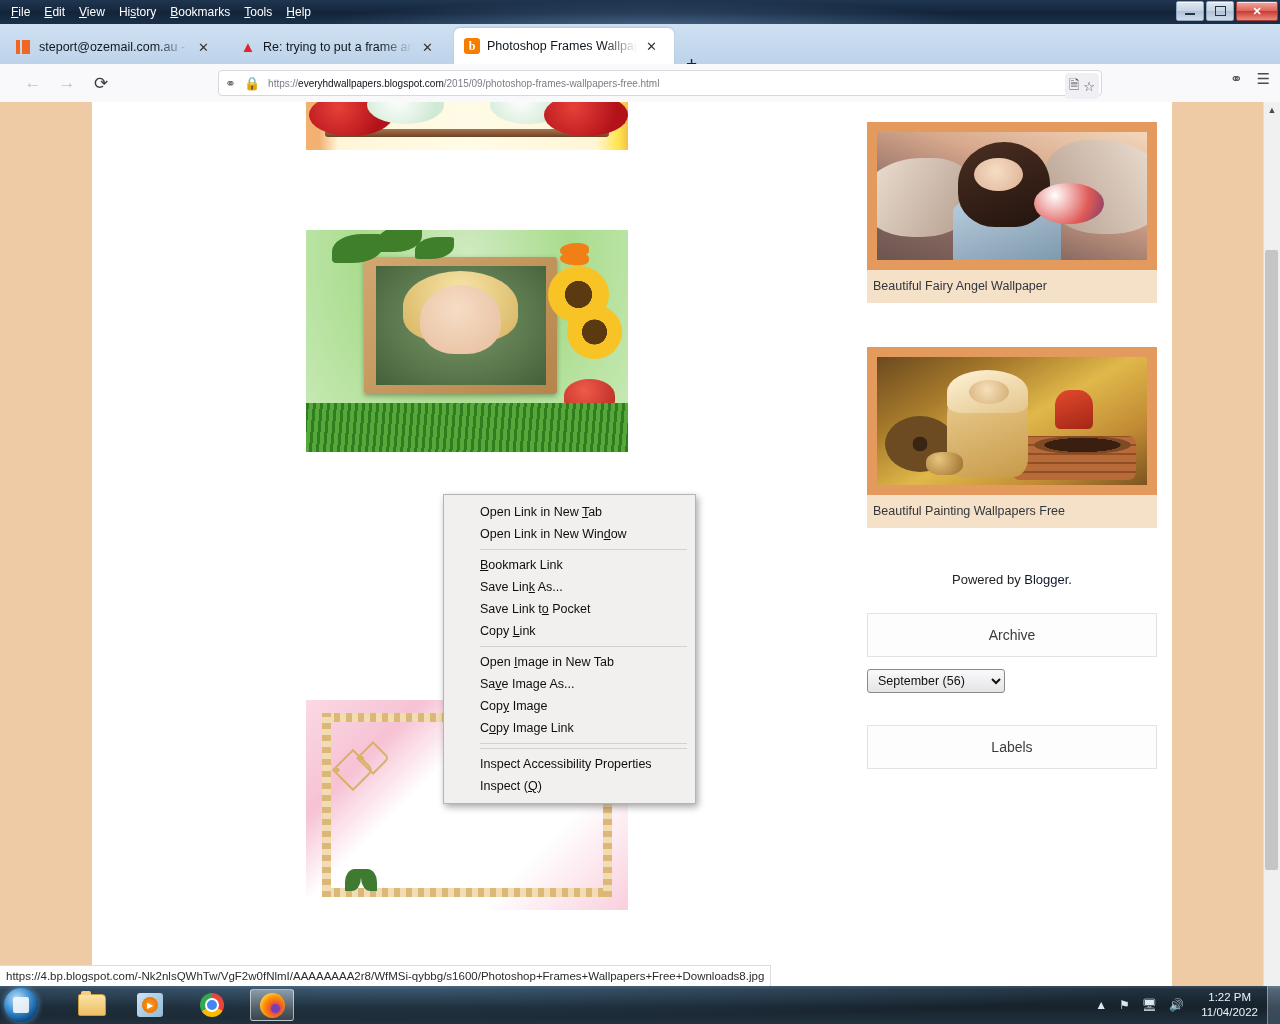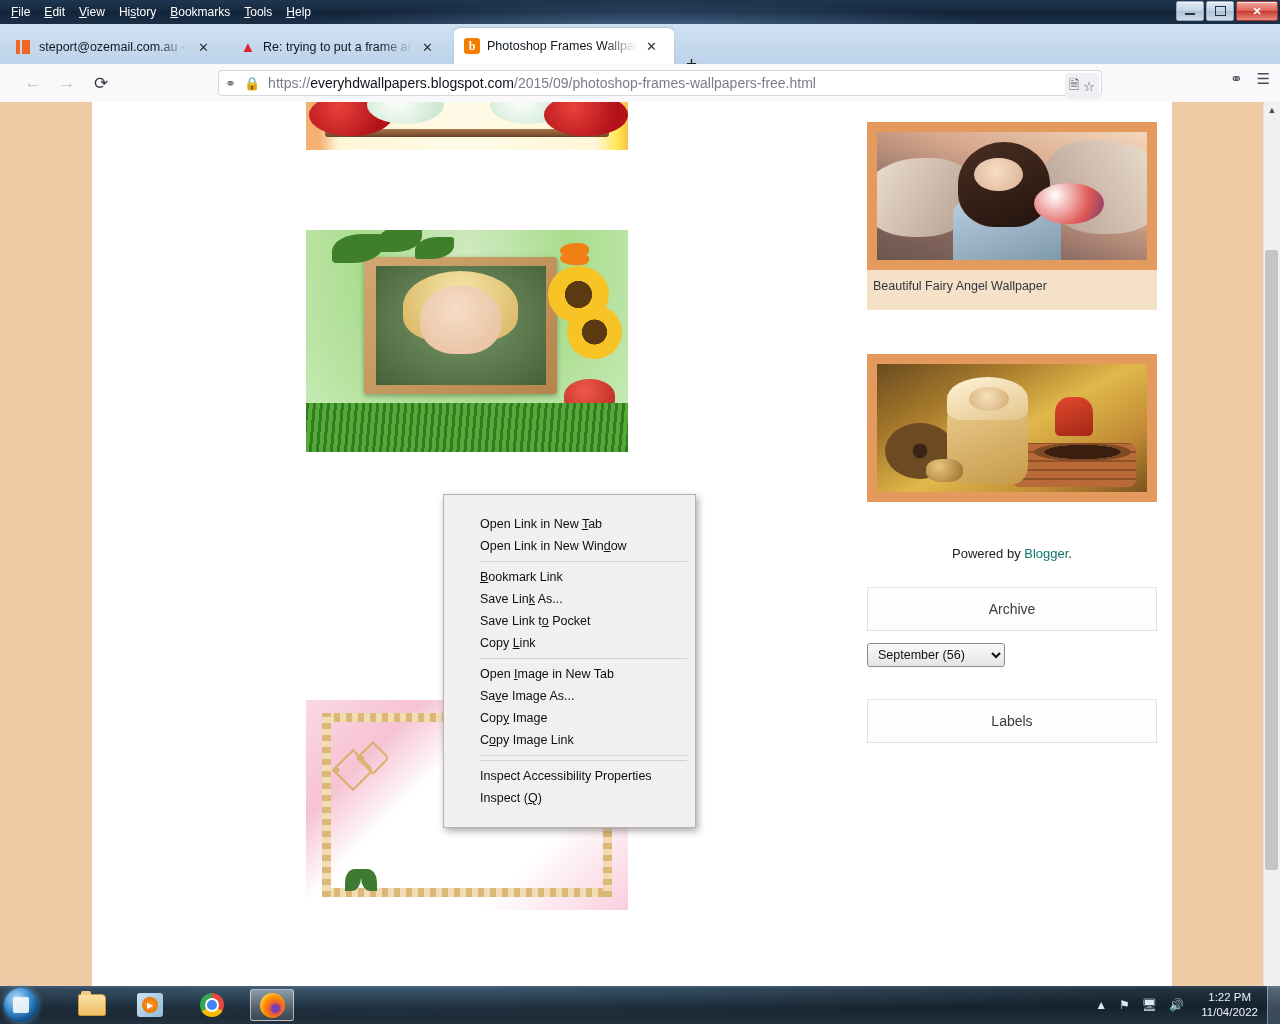--- a/index.html
+++ b/index.html
@@ -79,44 +79,44 @@
   }
   .navbtn{width:34px;height:30px;display:flex;align-items:center;justify-content:center;
     color:#3a3a42;font-size:17px;border-radius:4px;}
   .navbtn.dim{color:#c0c0c8;}
   .urlbar{
     position:absolute;left:218px;top:70px;width:884px;height:26px;
     background:#fff;border:1px solid #d7d7de;border-radius:4px;display:flex;align-items:center;
     padding:0 6px;box-sizing:border-box;gap:8px;
   }
   .urlbar .shieldicon,.urlbar .lockicon{color:#5b5b66;font-size:13px;line-height:1;}
-  .urltext{font-size:14px;color:#7c7c86;white-space:nowrap;overflow:hidden;}
+  .urltext{font-size:10px;color:#7c7c86;white-space:nowrap;overflow:hidden;}
   .urltext b{color:#11111a;font-weight:normal;}
   .urlacts{position:absolute;right:2px;top:2px;display:flex;gap:4px;align-items:center;
     background:#f0f0f4;border-radius:4px;padding:2px 4px;}
   .urlacts span{font-size:13px;color:#4a4a55;}
   .toolright{position:absolute;right:10px;top:70px;display:flex;gap:14px;align-items:center;}
   .toolright span{font-size:15px;color:#4a4a55;}
 
   
   .viewport{position:absolute;left:0;top:102px;width:1280px;height:884px;background:#eecaa5;overflow:hidden;}
   .pagebg{position:absolute;inset:0;background:#eecaa5;}
   .pagewrap{position:absolute;left:92px;top:0;width:1080px;height:884px;background:#ffffff;}
 
   .maincol{position:absolute;left:0px;top:0;width:690px;height:884px;}
   .imgcard{position:absolute;left:214px;width:322px;}
 
   .sidecol{position:absolute;left:775px;top:0;width:290px;}
   .sidecard{background:#f5e0c8;margin-bottom:44px;}
   .sidecard .thumbwrap{background:#e49a5d;padding:10px;}
   .sidecard .thumb{width:100%;height:128px;display:block;}
-  .sidecard .cap{font-size:12.5px;color:#33363b;padding:9px 6px 17px 6px;}
+  .sidecard .cap{font-size:12.5px;color:#33363b;padding:9px 6px 10px 6px;}
 
   .powered{text-align:center;font-size:13px;color:#222;margin:0 0 26px 0;}
-  .powered a{color:#0f766e;text-decoration:none;}
+  .powered a{color:#0f172a;text-decoration:none;}
   .widgetbox{
     border:1px solid #e2e2e2;background:#fdfdfd;text-align:center;
     font-size:14px;color:#3b3b3b;padding:13px 0;margin-bottom:12px;
   }
   .archselect{
     font-size:12.5px;font-family:"Liberation Sans",sans-serif;
     border:1px solid #8a8a8a;border-radius:3px;
     background:linear-gradient(to bottom,#fafafa,#e4e4e8);
     padding:3px 6px;width:138px;color:#111;margin-bottom:32px;
   }
@@ -204,21 +204,21 @@
   .pt-red{position:absolute;right:20%;top:26%;width:14%;height:30%;border-radius:40% 40% 14% 14%;
      background:linear-gradient(160deg,#e24a2c,#a32617);}
   .pt-pot{position:absolute;left:18%;bottom:8%;width:14%;height:18%;border-radius:42%;
      background:radial-gradient(circle at 35% 30%,#e7c67e,#9a6a2a);}
 
   
   .ctxmenu{
     position:absolute;left:443px;top:494px;width:253px;
     background:#f1f0ef;border:1px solid #b6b3b0;
     box-shadow:2px 3px 7px rgba(0,0,0,.35);
-    padding:18px 0;font-size:12.5px;color:#0e0e0e;
+    padding:6px 0;font-size:12.5px;color:#0e0e0e;
     box-sizing:border-box;
   }
   .ctxmenu .mrow{padding:3px 0 3px 36px;line-height:16px;white-space:nowrap;cursor:default;}
   .ctxmenu .msep{height:1px;background:#d3d0cd;margin:4px 8px 4px 36px;}
   .ctxmenu u{text-decoration:underline;}
 
   
   .vscroll{position:absolute;right:0;top:102px;width:16px;height:884px;background:#f0f0f0;border-left:1px solid #e0e0e0;}
   .vscroll .arrow{height:16px;display:flex;align-items:center;justify-content:center;font-size:9px;color:#4a4a4a;}
   .vscroll .thumb{position:absolute;left:1px;top:148px;width:13px;height:620px;background:#c5c5c5;border-radius:2px;}
@@ -414,20 +414,21 @@
               <div class="pt-wheel"></div>
               <div class="pt-well"></div>
               <div class="pt-welltop"></div>
               <div class="pt-red"></div>
               <div class="pt-lady"></div>
               <div class="pt-veil"></div>
               <div class="pt-ladyface"></div>
               <div class="pt-pot"></div>
             </div>
           </div>
+          <div class="cap">Beautiful Painting Wallpapers Free</div>
         </div>
 
         <div class="powered">
           <span>Powered by </span><a href="#">Blogger</a><span>.</span>
         </div>
 
         <div class="widgetbox">Archive</div>
         <select class="archselect">
           <option>September (56)</option>
         </select>
@@ -454,20 +455,21 @@
     <div class="msep"></div>
     <div class="mrow">Inspect Accessibility Properties</div>
     <div class="mrow">Inspect (<u>Q</u>)</div>
   </div>
 
   <div class="vscroll">
     <div class="arrow">▲</div>
     <div class="thumb"></div>
   </div>
 
+  <div class="statusbar">https://4.bp.blogspot.com/-Nk2nlsQWhTw/VgF2w0fNlmI/AAAAAAAA2r8/WfMSi-qybbg/s1600/Photoshop+Frames+Wallpapers+Free+Downloads8.jpg</div>
 
   <div class="desktop">
     <div class="startorb">
         <div class="flag"></div>
       </div>
     <div class="tbitem" style="left:70px;">
         <div class="ic-folder"></div>
       </div>
     <div class="tbitem" style="left:128px;">
         <div class="ic-wmp">

